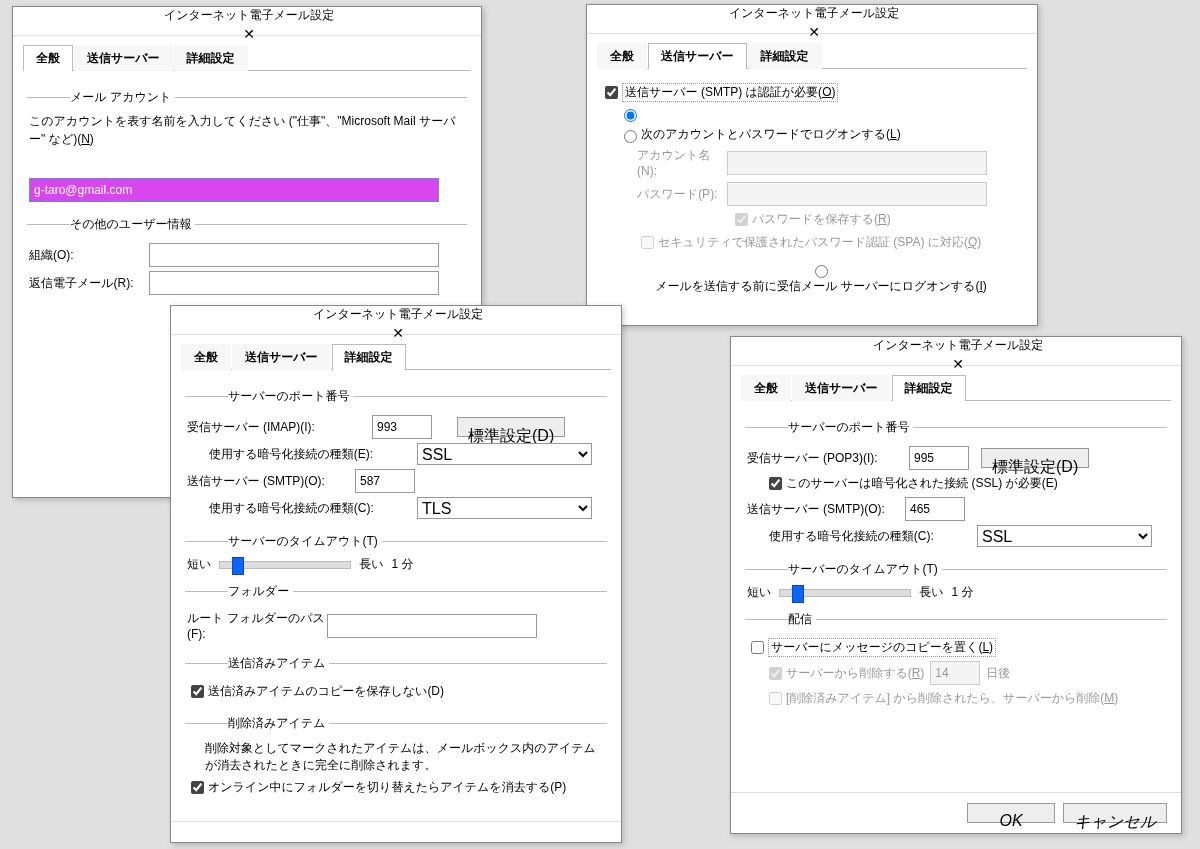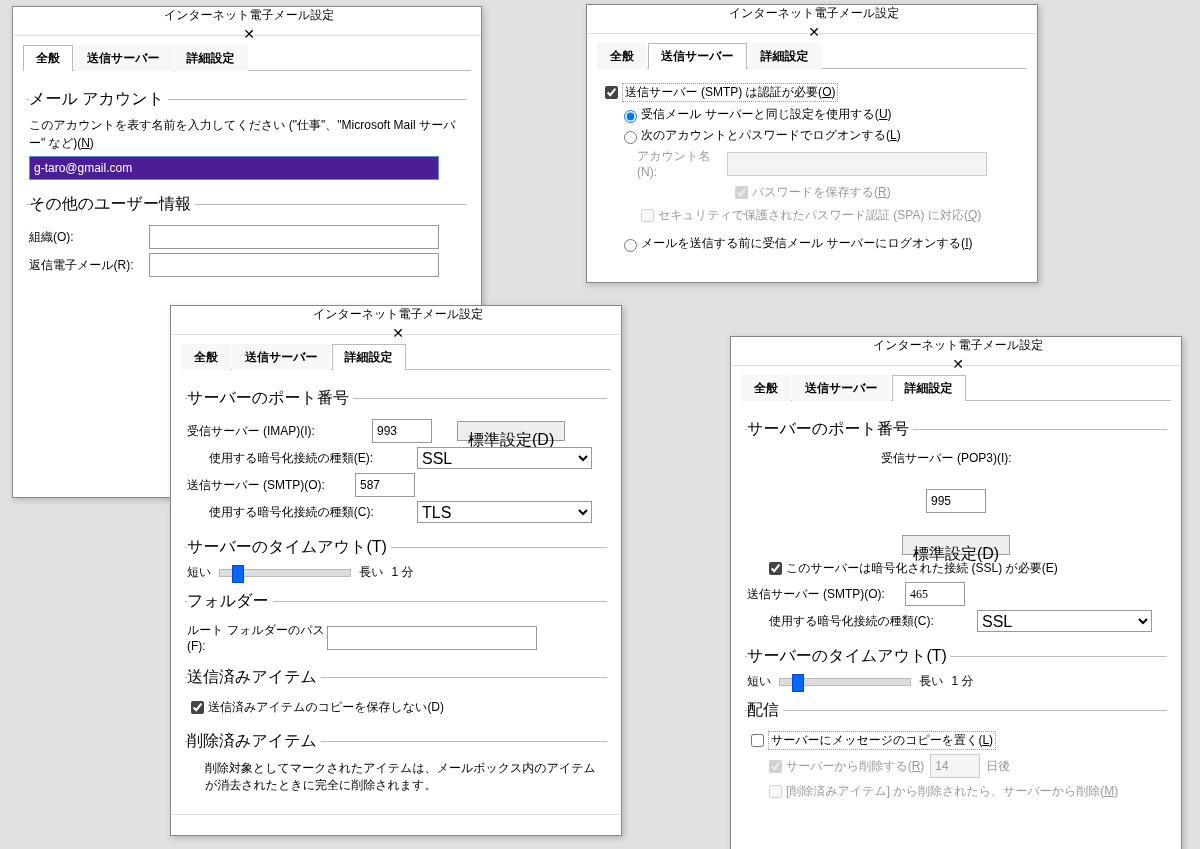--- a/index.html
+++ b/index.html
@@ -63,28 +63,29 @@
     padding: 10px 14px 12px 14px;
   }
   fieldset.group {
     border: none;
     border-top: 1px solid #bbb;
     margin: 8px 0 6px 0;
     padding: 6px 2px 2px 2px;
   }
   fieldset.group > legend {
     padding: 0 4px 0 0;
-    font-size: 16px;
+    font-size: 12px;
+    margin-left: 41px;
   }
   .row { display:flex; align-items:center; margin:4px 0; }
   .lbl { display:inline-block; }
   input.text {
     border:1px solid #999; height:20px; padding:1px 4px; font-size:12px;
   }
-  input.text.sel { background:#4c1d95; color:#fff; border:1px solid #5a8fd6;}
+  input.text.sel { background:#d946ef; color:#fff; border:1px solid #5a8fd6;margin-top:26px;}
   select.combo {
     border:1px solid #999; height:22px; font-size:16px; background:#fff;
   }
   .btn {
     border:1px solid #999; background:#eee; padding:8px 10px; height:20px;
     font-size:16px; cursor:pointer;
   }
   .btn.ok { min-width:88px;font-style:italic; }
   .footer {
     display:flex; justify-content:flex-end; gap:8px;
@@ -122,47 +123,48 @@
   </div>
   <div class="content">
     <div class="row">
       <input type="checkbox" class="chk" checked="" style="">
       <span class="box-border">
         <span>送信サーバー (SMTP) は認証が必要(</span><span class="u">O</span><span>)</span>
       </span>
     </div>
     <div class="row indent1">
       <input type="radio" class="radio" checked="" style="">
-      <span>
-        <span>受信メール サーバーと同じ設定を使用する(</span><span class="u">U</span><span>)</span>
-      </span>
     </div>
     <div class="row indent1">
       <input type="radio" class="radio" style="">
       <span>
         <span>次のアカウントとパスワードでログオンする(</span><span class="u">L</span><span>)</span>
       </span>
     </div>
     <div class="row indent2 disabled">
       <span class="lbl" style="width:90px;">アカウント名(N):</span>
       <input class="text" style="width: 250px;">
     </div>
+    <div class="row indent2 disabled">
+      <span class="lbl" style="width:90px;">パスワード(P):</span>
+      <input class="text" style="width: 250px;" type="password">
+    </div>
     <div class="row indent2 disabled" style="margin-left:130px;">
       <input type="checkbox" class="chk" checked="" disabled="" style="">
       <span>
         <span>パスワードを保存する(</span><span class="u">R</span><span>)</span>
       </span>
     </div>
     <div class="row indent2 disabled">
       <input type="checkbox" class="chk" disabled="" style="">
       <span>
         <span>セキュリティで保護されたパスワード認証 (SPA) に対応(</span><span class="u">Q</span><span>)</span>
       </span>
     </div>
-    <div class="row indent1" style="margin-top:10px;">
+    <div class="row indent1" style="margin-top:10px;flex-direction:column;">
       <input type="radio" class="radio" style="">
       <span>
         <span>メールを送信する前に受信メール サーバーにログオンする(</span><span class="u">I</span><span>)</span>
       </span>
     </div>
     <div style="height:14px;"></div>
   </div>
 </div>
 
 <div class="dialog" style="left:12px; top:6px; width:468px; height:490px;">
@@ -255,20 +257,24 @@
     <fieldset class="group">
       <legend>送信済みアイテム</legend>
       <div class="row">
         <input type="checkbox" class="chk" checked="" style="">
         <span>送信済みアイテムのコピーを保存しない(D)</span>
       </div>
     </fieldset>
     <fieldset class="group">
       <legend>削除済みアイテム</legend>
       <div class="indent1" style="line-height:1.4; margin-top:2px;">削除対象としてマークされたアイテムは、メールボックス内のアイテムが消去されたときに完全に削除されます。</div>
+      <div class="row" style="margin-top:4px;">
+        <input type="checkbox" class="chk" checked="" style="">
+        <span>オンライン中にフォルダーを切り替えたらアイテムを消去する(P)</span>
+      </div>
     </fieldset>
   </div>
   <div class="footer">
     
     
   </div>
 </div>
 
 <div class="dialog" style="left:730px; top:336px; width:450px;">
   <div class="titlebar">
@@ -276,32 +282,32 @@
     <span class="close-x">✕</span>
   </div>
   <div class="tabs">
     <div class="tab">全般</div>
     <div class="tab">送信サーバー</div>
     <div class="tab active">詳細設定</div>
   </div>
   <div class="content">
     <fieldset class="group">
       <legend>サーバーのポート番号</legend>
-      <div class="row" style="gap:22px;flex-direction:column;">
+      <div class="row" style="gap:12px;">
         <span class="lbl" style="width:150px;">受信サーバー (POP3)(I):</span>
         <input class="text" style="width: 50px;" value="995">
         <button class="btn">標準設定(D)</button>
       </div>
       <div class="row indent1">
         <input type="checkbox" class="chk" checked="" style="">
         <span>このサーバーは暗号化された接続 (SSL) が必要(E)</span>
       </div>
       <div class="row" style="gap:8px;">
         <span class="lbl" style="width:150px;">送信サーバー (SMTP)(O):</span>
-        <input class="text" style="width: 50px; font-family: Liberation Serif, serif;" value="465">
+        <input class="text" style="width: 50px;" value="465">
       </div>
       <div class="row" style="gap:8px;">
         <span class="lbl" style="width:200px; padding-left:22px;">使用する暗号化接続の種類(C):</span>
         <select class="combo" style="width:175px;">
           <option>SSL</option>
         </select>
       </div>
     </fieldset>
     <fieldset class="group">
       <legend>サーバーのタイムアウト(T)</legend>

